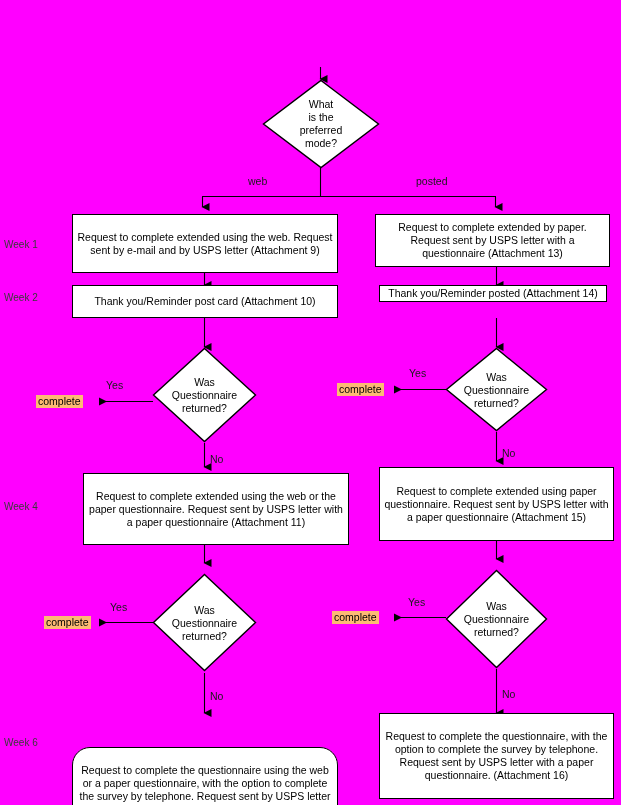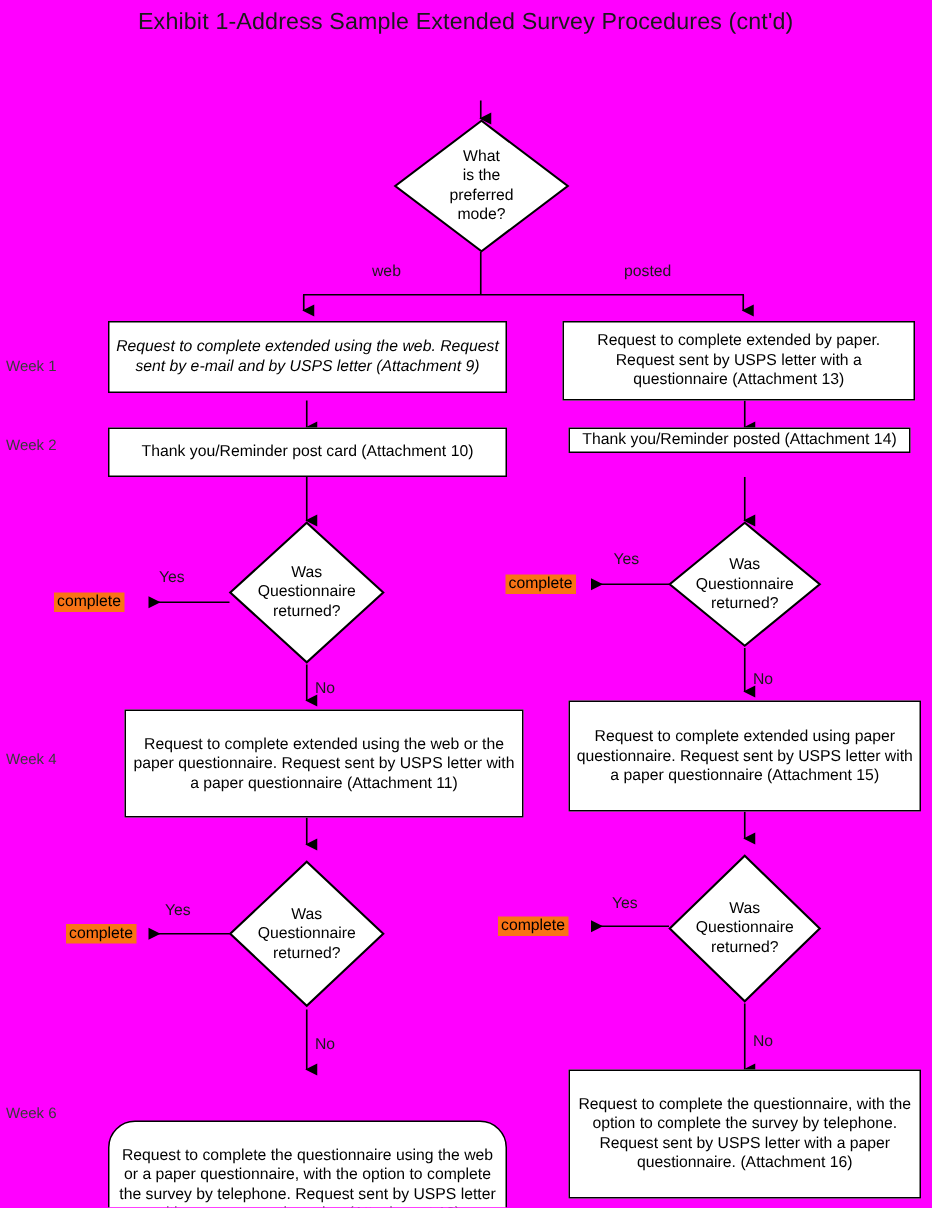--- a/index.html
+++ b/index.html
@@ -75,21 +75,21 @@
     text-align: center;
     font-size: 10.5px;
     line-height: 13px;
     color: #000;
     pointer-events: none;
   }
 
   
   .complete-box {
     position: absolute;
-    background: #f97316;
+    background: #fdba74;
     color: #000000;
     font-size: 10.5px;
     line-height: 13px;
     text-align: center;
     padding: 0 2px;
     white-space: nowrap;
   }
 
   
   .edge-label {
@@ -107,21 +107,20 @@
     width: 621px;
     height: 805px;
     pointer-events: none;
   }
 </style>
 </head>
 <body>
 
 <div id="page">
 
-  <div id="chart-title">Exhibit 1-Address Sample Extended Survey Procedures (cnt'd)</div>
 
   <svg id="connectors" viewBox="0 0 621 805" width="621" height="805">
     <defs>
       <marker id="arrowDown" markerWidth="9" markerHeight="9" refX="4.5" refY="7.5" orient="auto" markerUnits="userSpaceOnUse">
         <path d="M0.5,0.5 L8.5,0.5 L4.5,8.5 Z" fill="#000"></path>
       </marker>
       <marker id="arrowLeft" markerWidth="9" markerHeight="9" refX="7.5" refY="4.5" orient="auto" markerUnits="userSpaceOnUse">
         <path d="M8.5,0.5 L8.5,8.5 L0.5,4.5 Z" fill="#000"></path>
       </marker>
     </defs>
@@ -165,21 +164,21 @@
     </svg>
     <div class="dlabel" style="white-space:pre-line;">What
 is the
 preferred
 mode?</div>
   </div>
 
   <div class="edge-label" style="left:248px; top:175px;">web</div>
   <div class="edge-label" style="left:416px; top:175px;">posted</div>
 
-  <div class="proc-box" style="left:72px; top:214px; width:266px; height:48px;font-style:italic;">
+  <div class="proc-box" style="left:72px; top:214px; width:266px; height:59px;">
     <span>Request to complete extended using the web. Request sent by e-mail and by USPS letter (Attachment 9)</span>
   </div>
 
   <div class="proc-box" style="left:72px; top:285px; width:266px; height:33px;">
     <span>Thank you/Reminder post card (Attachment 10)</span>
   </div>
 
   <div class="diamond" style="left:152px; top:347px; width:105px; height:96px;">
     <svg class="shape" viewBox="0 0 105 96" preserveAspectRatio="none">
       <polygon points="52.5,1.5 103.5,48 52.5,94.5 1.5,48" fill="#ffffff" stroke="#000000" stroke-width="1.4"></polygon>

